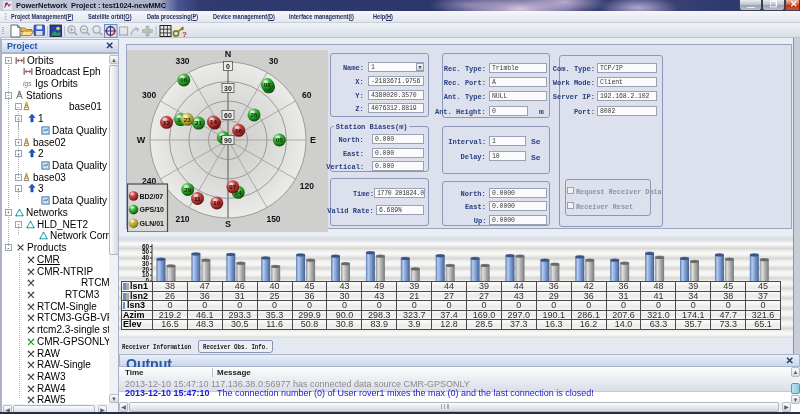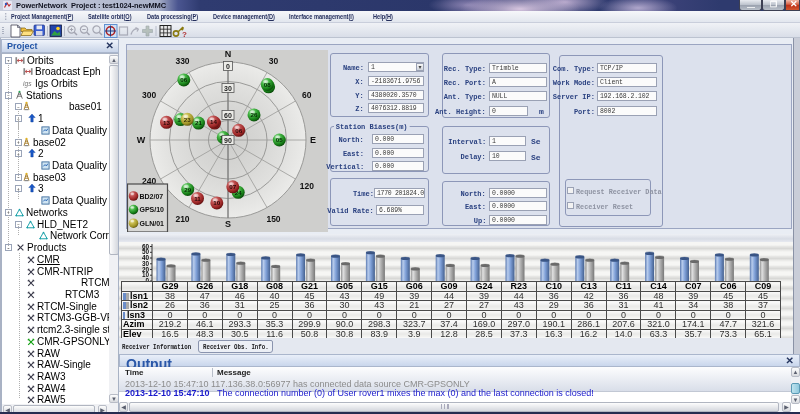--- a/index.html
+++ b/index.html
@@ -711,41 +711,20 @@
           <col style="width:34.9px;">
           <col style="width:34.9px;">
           <col style="width:34.9px;">
           <col style="width:34.9px;">
           <col style="width:34.9px;">
           <col style="width:34.9px;">
           <col style="width:34.9px;">
           <col style="width:34.9px;">
         </colgroup>
         <tbody>
-          <tr class="hdr">
-            <td class="lbl"></td>
-            <td>G29</td>
-            <td>G26</td>
-            <td>G18</td>
-            <td>G08</td>
-            <td>G21</td>
-            <td>G05</td>
-            <td>G15</td>
-            <td>G06</td>
-            <td>G09</td>
-            <td>G24</td>
-            <td>R23</td>
-            <td>C10</td>
-            <td>C13</td>
-            <td>C11</td>
-            <td>C14</td>
-            <td>C07</td>
-            <td>C06</td>
-            <td>C09</td>
-          </tr>
           <tr>
             <td class="lbl"><span style="display:inline-block;width:3px;height:7px;background:#6a8cc8;vertical-align:-1px;"></span><span style="display:inline-block;width:3px;height:7px;background:#aaa;vertical-align:-1px;margin-right:1px;"></span>lsn1</td>
             <td>38</td>
             <td>47</td>
             <td>46</td>
             <td>40</td>
             <td>45</td>
             <td>43</td>
             <td>49</td>
             <td>39</td>

